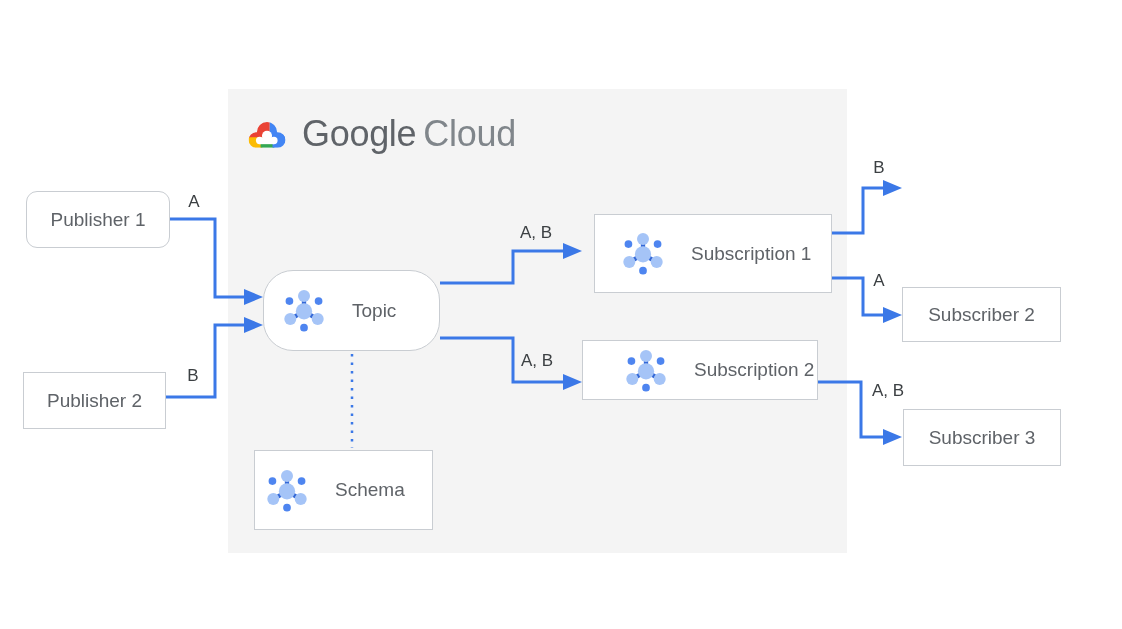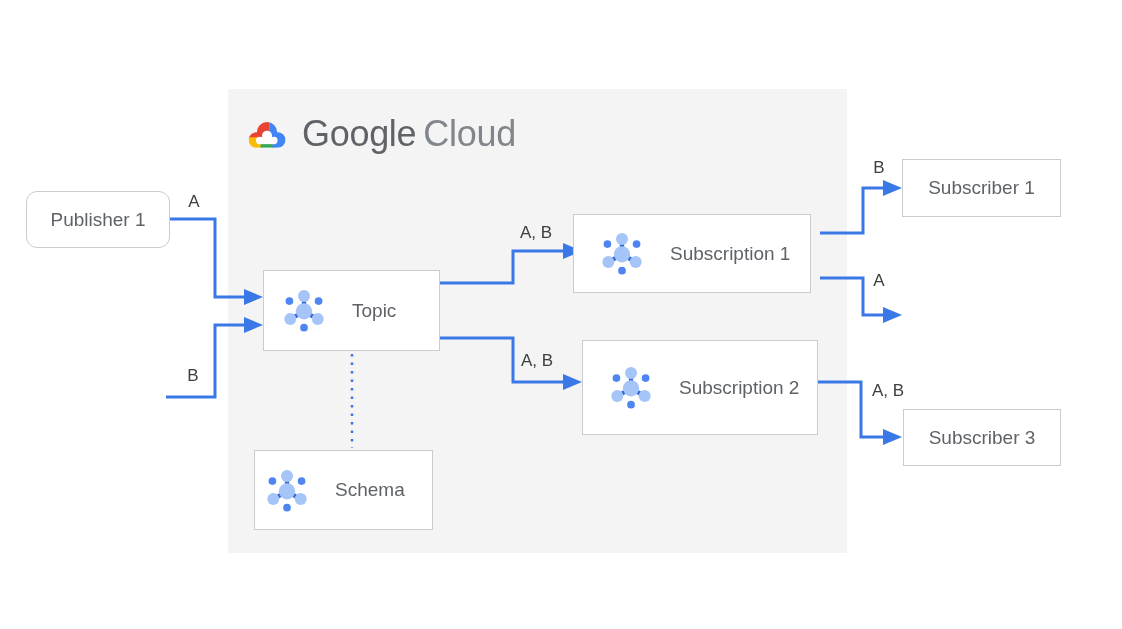--- a/index.html
+++ b/index.html
@@ -116,22 +116,25 @@
       <polygon points="883,307 883,323 902,315"></polygon>
       <polygon points="883,429 883,445 902,437"></polygon>
     </g>
     <line x1="352" y1="354" x2="352" y2="448" stroke="#3b78e7" stroke-width="2.5" stroke-dasharray="2.5 6"></line>
   </svg>
 
   <div class="node" style="left:26px; top:191px; width:144px; height:57px;border-radius:11px;">
     <span class="node-label">Publisher 1</span>
   </div>
 
-
-  <div class="node" style="left:263px; top:270px; width:177px; height:81px; justify-content:flex-start; padding-left:16px;">
+  <div class="node" style="left:23px; top:372px; width:143px; height:57px;">
+    <span class="node-label">Publisher 2</span>
+  </div>
+
+  <div class="node" style="left:263px; top:270px; width:177px; height:81px; justify-content:flex-start; padding-left:16px;border-radius:30px;">
     <span class="icon-wrap">
       <svg width="48" height="45" viewBox="0 0 56 52">
         <g stroke="#3367d6" stroke-width="5">
           <line x1="28" y1="27" x2="28" y2="9"></line>
           <line x1="28" y1="27" x2="12" y2="36"></line>
           <line x1="28" y1="27" x2="44" y2="36"></line>
         </g>
         <circle cx="28" cy="9" r="7" fill="#a5c4f7"></circle>
         <circle cx="12" cy="36" r="7" fill="#a5c4f7"></circle>
         <circle cx="44" cy="36" r="7" fill="#a5c4f7"></circle>
@@ -157,64 +160,64 @@
         <circle cx="44" cy="36" r="7" fill="#a5c4f7"></circle>
         <circle cx="28" cy="27" r="9.5" fill="#a5c4f7"></circle>
         <circle cx="11" cy="15" r="4.5" fill="#4e85f0"></circle>
         <circle cx="45" cy="15" r="4.5" fill="#4e85f0"></circle>
         <circle cx="28" cy="46" r="4.5" fill="#4e85f0"></circle>
       </svg>
     </span>
     <span class="node-label">Schema</span>
   </div>
 
-  <div class="node" style="left:573px; top:214px; width:238px; height:79px; justify-content:flex-start; padding-left:24px;">
+  <div class="node" style="left:594px; top:214px; width:238px; height:79px; justify-content:flex-start; padding-left:24px;">
     <span class="icon-wrap">
       <svg width="48" height="45" viewBox="0 0 56 52">
         <g stroke="#3367d6" stroke-width="5">
           <line x1="28" y1="27" x2="28" y2="9"></line>
           <line x1="28" y1="27" x2="12" y2="36"></line>
           <line x1="28" y1="27" x2="44" y2="36"></line>
         </g>
         <circle cx="28" cy="9" r="7" fill="#a5c4f7"></circle>
         <circle cx="12" cy="36" r="7" fill="#a5c4f7"></circle>
         <circle cx="44" cy="36" r="7" fill="#a5c4f7"></circle>
         <circle cx="28" cy="27" r="9.5" fill="#a5c4f7"></circle>
         <circle cx="11" cy="15" r="4.5" fill="#4e85f0"></circle>
         <circle cx="45" cy="15" r="4.5" fill="#4e85f0"></circle>
         <circle cx="28" cy="46" r="4.5" fill="#4e85f0"></circle>
       </svg>
     </span>
     <span class="node-label">Subscription 1</span>
   </div>
 
-  <div class="node" style="left:582px; top:340px; width:236px; height:95px; justify-content:flex-start; padding-left:24px;">
+  <div class="node" style="left:582px; top:340px; width:236px; height:60px; justify-content:flex-start; padding-left:39px;">
     <span class="icon-wrap">
       <svg width="48" height="45" viewBox="0 0 56 52">
         <g stroke="#3367d6" stroke-width="5">
           <line x1="28" y1="27" x2="28" y2="9"></line>
           <line x1="28" y1="27" x2="12" y2="36"></line>
           <line x1="28" y1="27" x2="44" y2="36"></line>
         </g>
         <circle cx="28" cy="9" r="7" fill="#a5c4f7"></circle>
         <circle cx="12" cy="36" r="7" fill="#a5c4f7"></circle>
         <circle cx="44" cy="36" r="7" fill="#a5c4f7"></circle>
         <circle cx="28" cy="27" r="9.5" fill="#a5c4f7"></circle>
         <circle cx="11" cy="15" r="4.5" fill="#4e85f0"></circle>
         <circle cx="45" cy="15" r="4.5" fill="#4e85f0"></circle>
         <circle cx="28" cy="46" r="4.5" fill="#4e85f0"></circle>
       </svg>
     </span>
     <span class="node-label">Subscription 2</span>
   </div>
 
-  <div class="node" style="left:902px; top:159px; width:159px; height:58px;">
-    <span class="node-label">Subscriber 1</span>
-  </div>
-
+
+  <div class="node" style="left:902px; top:287px; width:159px; height:55px;">
+    <span class="node-label">Subscriber 2</span>
+  </div>
 
   <div class="node" style="left:903px; top:409px; width:158px; height:57px;">
     <span class="node-label">Subscriber 3</span>
   </div>
 
   <span class="edge-label" style="left:183px; top:192px; width:22px;">A</span>
   <span class="edge-label" style="left:182px; top:366px; width:22px;">B</span>
   <span class="edge-label" style="left:512px; top:223px; width:48px;">A, B</span>
   <span class="edge-label" style="left:513px; top:351px; width:48px;">A, B</span>
   <span class="edge-label" style="left:868px; top:158px; width:22px;">B</span>

